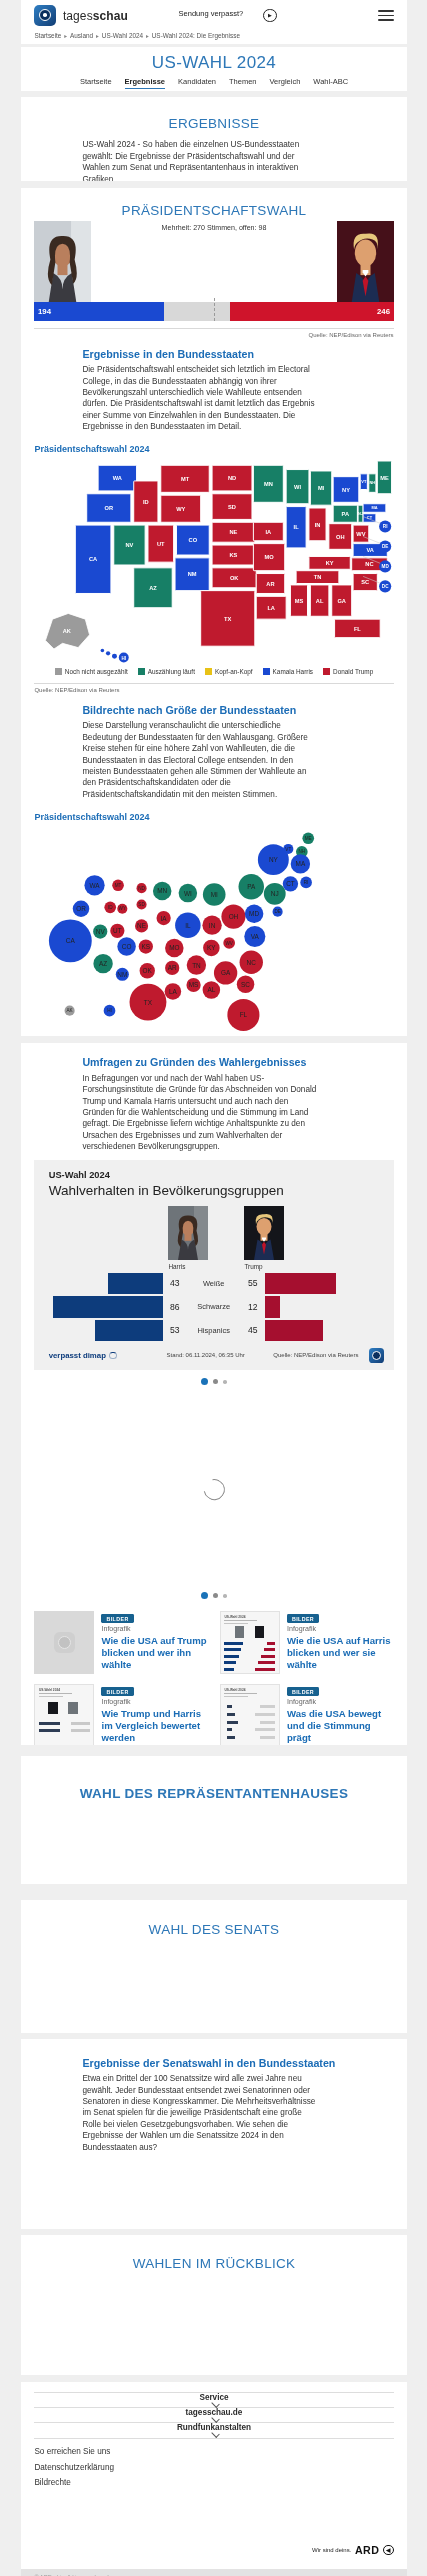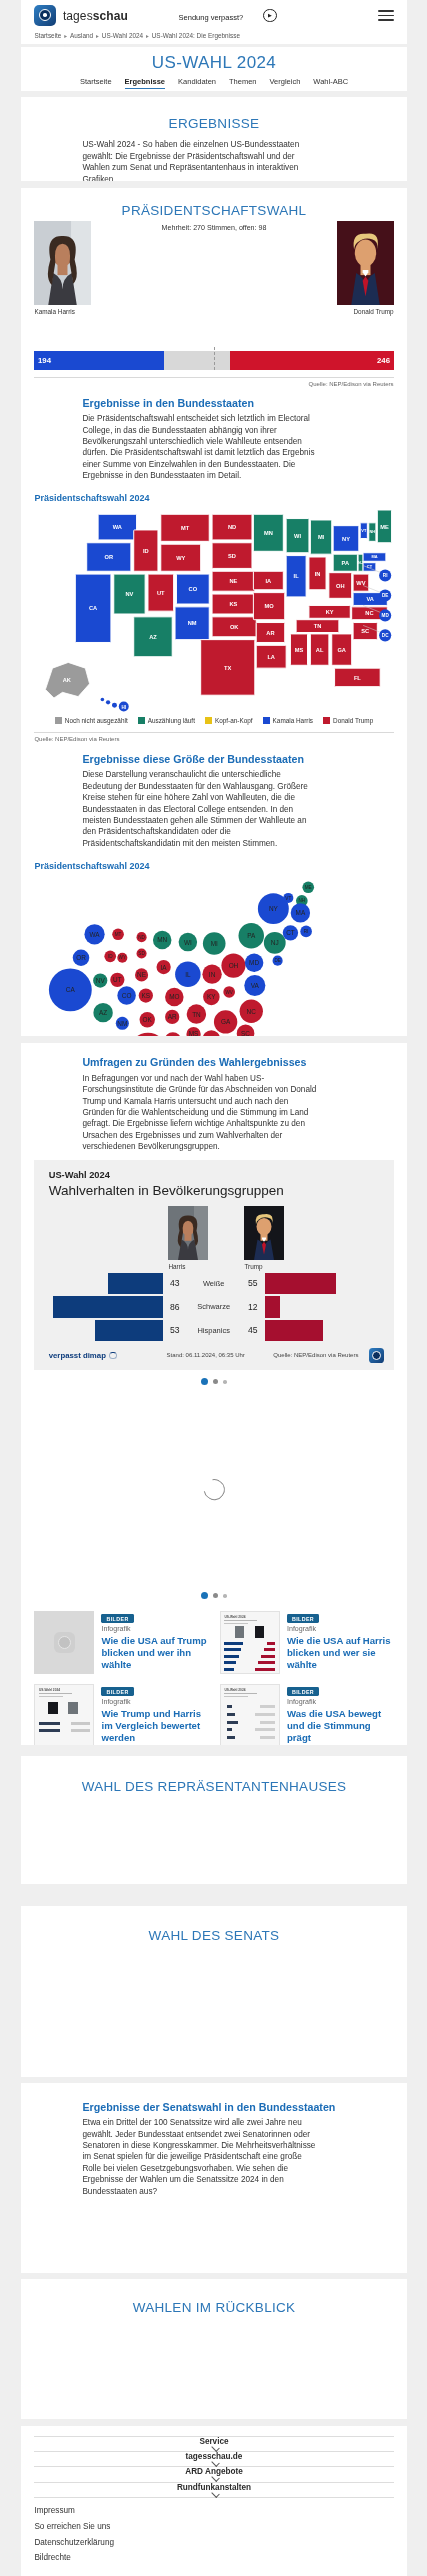--- a/index.html
+++ b/index.html
@@ -7,21 +7,21 @@
   .card{background:#fff;margin:0 21.4px;position:relative;overflow:hidden;box-sizing:border-box;}
 
   
   .topbar{height:44px;margin-top:0;}
   .tb-row{display:flex;align-items:center;height:31px;padding:0 13px;}
   .ts-logo{width:21.4px;height:21.4px;border-radius:5px;background:linear-gradient(135deg,#2f7fc4,#123d74);display:flex;align-items:center;justify-content:center;flex:0 0 auto;}
   .ts-logo .ring{width:12px;height:12px;border-radius:50%;border:1.4px solid #fff;background:#0b2f5e;box-sizing:border-box;position:relative;}
   .ts-logo .ring::after{content:"";position:absolute;left:2.9px;top:2.9px;width:3.6px;height:3.6px;border-radius:50%;background:#fff;}
   .wordmark{font-size:12px;color:#2a2a2a;margin-left:7.1px;letter-spacing:0.1px;}
   .wordmark b{font-weight:700;}
-  .sendung{display:flex;align-items:flex-end;gap:20px;margin-left:auto;margin-right:auto;font-size:7.5px;color:#222;}
+  .sendung{display:flex;align-items:flex-start;gap:20px;margin-left:auto;margin-right:auto;font-size:7.5px;color:#222;}
   .play{width:11.4px;height:11.4px;border:1.1px solid #222;border-radius:50%;display:flex;align-items:center;justify-content:center;font-size:5px;color:#222;}
   .burger{width:15.7px;display:flex;flex-direction:column;gap:2.9px;margin-left:auto;}
   .burger i{display:block;height:1.8px;background:#333;border-radius:1.4px;}
   .crumbs{padding:1.4px 13px;font-size:6.4px;color:#555;white-space:nowrap;}
   .crumbs span.sep{margin:0 2.9px;color:#888;font-size:5.7px;}
 
   
   .title-card{height:44px;margin-top:2.9px;text-align:center;}
   .page-title{font-size:17px;color:#2d77b7;font-weight:400;letter-spacing:0.4px;margin:5.7px 0 4.3px;}
   .tabs{display:flex;justify-content:center;gap:13px;font-size:7.5px;color:#333;}
@@ -43,21 +43,21 @@
   .dots .d2{width:5px;height:5px;border-radius:50%;background:#8a8a8a;}
   .dots .d3{width:3.6px;height:3.6px;border-radius:50%;background:#b5b5b5;}
 
   
   .intro-card{height:84px;margin-top:6.4px;}
   .intro-card .h-big{margin-top:18.5px;}
   .intro-card .para{margin-top:8.6px;}
 
   
   .pres-card{height:848px;margin-top:7.1px;}
-  .pres-head{position:relative;height:163px;}
+  .pres-head{position:relative;height:114px;}
   .pres-head .h-big{position:absolute;top:14.3px;left:0;right:0;}
   .majority{position:absolute;top:36px;left:0;right:0;text-align:center;font-size:7.1px;color:#333;}
   .photo{position:absolute;top:33px;width:57px;height:84px;overflow:hidden;}
   .photo.left{left:13px;} .photo.right{right:13px;}
   .cand-name{position:absolute;top:120px;font-size:6.4px;color:#333;}
   .cand-name.left{left:13px;} .cand-name.right{right:13px;text-align:right;}
   .resultbar{position:relative;height:18.5px;margin:0 13px;background:#d8d8d8;}
   .seg{position:absolute;top:0;bottom:0;text-decoration:underline;}
   .seg.blue{left:0;}
   .seg.red{right:0;}
@@ -101,22 +101,22 @@
   .thumb.gray .glyph i{width:11.4px;height:11.4px;border:1.4px solid #e6e6e6;border-radius:50%;background:#c2c2c2;}
   .tline{position:absolute;height:1.8px;background:#9a9a9a;}
   .tphoto{position:absolute;width:9.3px;height:12px;}
   .tbar{position:absolute;height:3.6px;}
   .tcontent{margin-left:7.1px;}
   .badge{display:inline-block;background:#17618f;color:#fff;font-size:5.3px;font-weight:700;letter-spacing:0.4px;padding:1.4px 5px;border-radius:1.4px;}
   .kicker{font-size:7.1px;color:#666;margin-top:2.1px;}
   .ttitle{font-size:9.6px;line-height:12px;font-weight:700;color:#1a6cb5;margin-top:1.4px;width:107px;}
 
   
-  .house-card{height:128px;margin-top:10.7px;} .house-card .h-big{margin-top:23px;}
-  .senate-card{height:171px;margin-top:22px;} .senate-card .h-big{margin-top:21.4px;}
+  .house-card{height:128px;margin-top:10.7px;} .house-card .h-big{margin-top:30px;font-weight:bold;}
+  .senate-card{height:133px;margin-top:16px;} .senate-card .h-big{margin-top:21.4px;}
   .senres-card{height:190px;margin-top:5.7px;}
   .senres-card .subhead{margin-top:18px;}
   .review-card{height:140px;margin-top:5.7px;} .review-card .h-big{margin-top:21.4px;}
 
   
   .footer-card{height:203px;margin-top:7.1px;}
   .faccs{margin:10px 13px 0;border-top:0.7px solid #ddd;}
   .facc{display:flex;align-items:center;justify-content:space-between;height:14.3px;border-bottom:0.7px solid #ddd;font-size:8.2px;font-weight:700;color:#2b2b2b;cursor:pointer;flex-direction:column;}
   .chev{width:5.7px;height:5.7px;border-right:1.1px solid #555;border-bottom:1.1px solid #555;transform:rotate(45deg) translateY(-1.4px);}
   .flinks{margin:8.6px 13px 0;display:flex;flex-direction:column;}
@@ -319,21 +319,21 @@
   <div class="legend">
       <span><span class="sq" style="background:#9b9b9b"></span>Noch nicht ausgezählt</span>
       <span><span class="sq" style="background:#177f66"></span>Auszählung läuft</span>
       <span><span class="sq" style="background:#e8c216"></span>Kopf-an-Kopf</span>
       <span><span class="sq" style="background:#1a49d1"></span>Kamala Harris</span>
       <span><span class="sq" style="background:#bf1a2e"></span>Donald Trump</span>
     </div>
   <hr class="rule">
   <div class="quelle">Quelle: NEP/Edison via Reuters</div>
 
-  <h3 class="subhead" style="margin-top:11.4px">Ergebnisse diese Größe der Bundesstaaten</h3>
+  <h3 class="subhead" style="margin-top:11.4px">Bildrechte nach Größe der Bundesstaaten</h3>
   <p class="para">Diese Darstellung veranschaulicht die unterschiedliche Bedeutung der Bundesstaaten für den Wahlausgang. Größere Kreise stehen für eine höhere Zahl von Wahlleuten, die die Bundesstaaten in das Electoral College entsenden. In den meisten Bundesstaaten gehen alle Stimmen der Wahlleute an den Präsidentschaftskandidaten oder die Präsidentschaftskandidatin mit den meisten Stimmen.</p>
   <div class="maptitle">Präsidentschaftswahl 2024</div>
   <svg id="bubmap" width="359" height="214" viewBox="0 0 504 300" style="display:block;margin:4.3px 13px 0">
       <circle cx="385" cy="17" r="8.2" fill="#177f66"></circle>
       <text x="385" y="19.25" text-anchor="middle" font-size="6.5" fill="#222">ME</text>
       <circle cx="357" cy="32" r="7.1" fill="#1a49d1"></circle>
       <text x="357" y="34.25" text-anchor="middle" font-size="6.5" fill="#222">VT</text>
       <circle cx="376" cy="36" r="8.2" fill="#177f66"></circle>
       <text x="376" y="38.25" text-anchor="middle" font-size="6.5" fill="#222">NH</text>
       <circle cx="336" cy="47" r="21.7" fill="#1a49d1"></circle>
@@ -617,30 +617,25 @@
   <div class="faccs" id="faccs">
       <div class="facc">
         <span>Service</span>
         <span class="chev"></span>
       </div>
       <div class="facc">
         <span>tagesschau.de</span>
         <span class="chev"></span>
       </div>
       <div class="facc">
-        <span>ARD Angebote</span>
-        <span class="chev"></span>
-      </div>
-      <div class="facc">
         <span>Rundfunkanstalten</span>
         <span class="chev"></span>
       </div>
     </div>
   <div class="flinks" id="flinks">
-      <a class="flink">Impressum</a>
       <a class="flink">So erreichen Sie uns</a>
       <a class="flink">Datenschutzerklärung</a>
       <a class="flink">Bildrechte</a>
     </div>
   <div class="ard">
     <span class="claim">Wir sind deins.</span>
     <span class="brand">ARD</span>
     <span class="one">◀</span>
   </div>
   <div class="copystrip">© ARD-aktuell / tagesschau.de</div>

